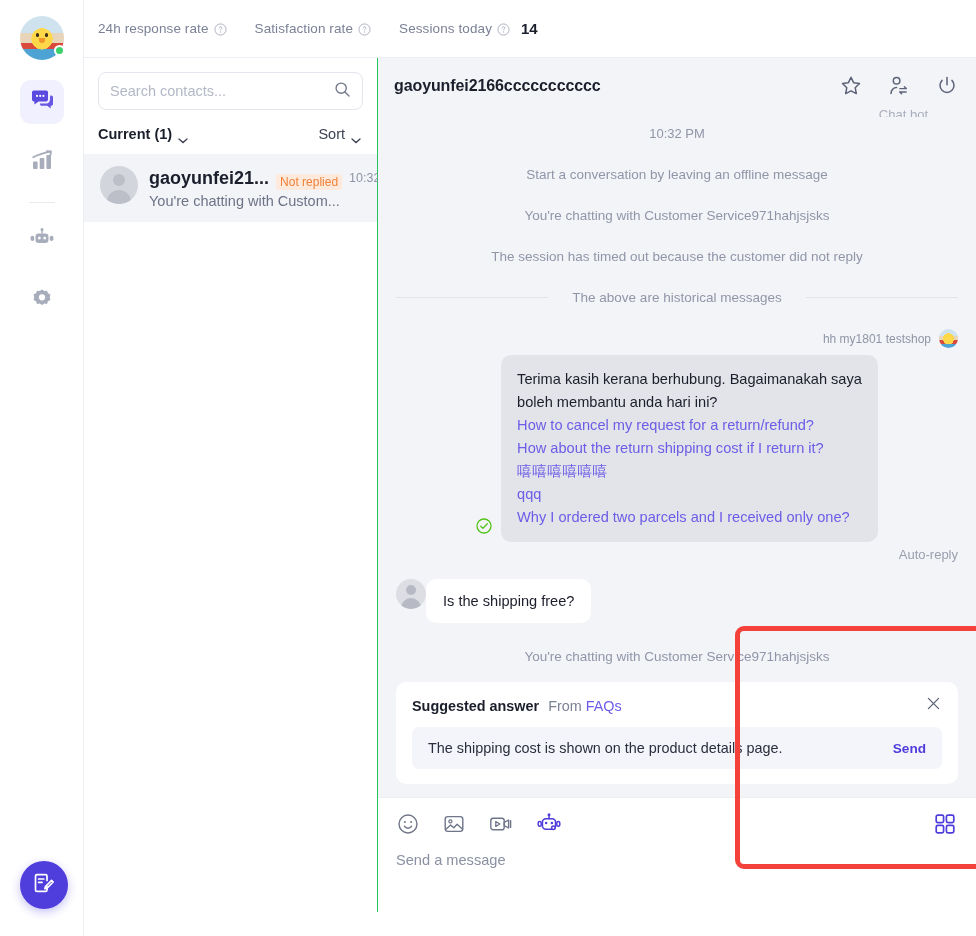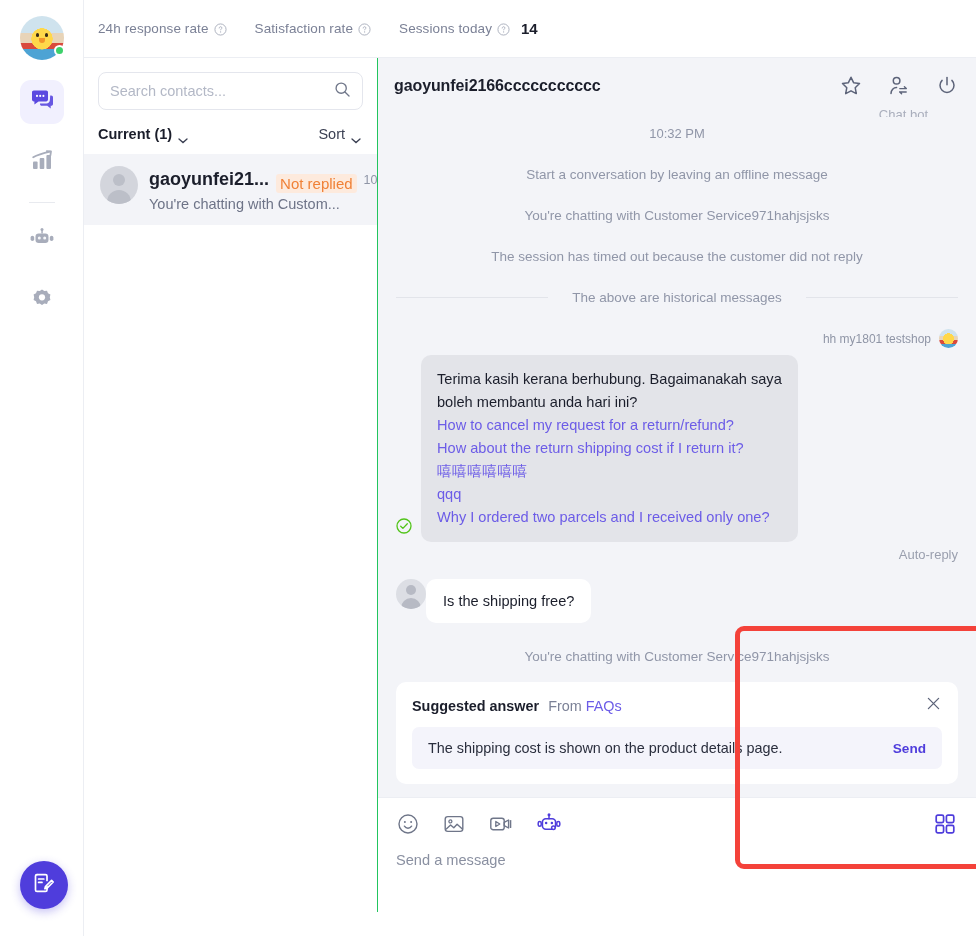--- a/index.html
+++ b/index.html
@@ -105,21 +105,21 @@
   .c-avatar {
     width: 38px; height: 38px; border-radius: 50%; background: #d3d5dc;
     flex: 0 0 38px; position: relative; overflow: hidden;
   }
   .c-avatar .head { position:absolute; left:13px; top:8px; width:12px; height:12px; border-radius:50%; background:#bcbfc8; }
   .c-avatar .body { position:absolute; left:7px; top:24px; width:24px; height:16px; border-radius:12px 12px 0 0; background:#bcbfc8; }
   .c-main { flex:1; min-width:0; }
   .c-line1 { display:flex; align-items:center; gap:7px; }
   .c-name { font-size: 18px; font-weight: 700; color:#1b1e2b; white-space:nowrap; }
   .c-badge {
-    font-size: 15px; color:#f08137; background:#fdeadd;
+    font-size: 12px; color:#f08137; background:#fdeadd;
     padding: 1px 4px; border-radius: 3px; white-space:nowrap;margin-top:8px;
   }
   .c-time { font-size: 12.5px; color:#8f95a6; margin-left:auto; white-space:nowrap; }
   .c-preview {
     font-size: 14.5px; color:#6d7387; margin-top: 3px;
     white-space: nowrap; overflow:hidden; text-overflow: ellipsis;
   }
 
   
   .chat { flex: 1 1 auto; display:flex; flex-direction:column; background:#f3f4f8; min-width:0; position:relative; }
@@ -149,21 +149,21 @@
     display:flex; align-items:center; justify-content:flex-end; gap: 8px;
     margin-top: 24px;
   }
   .out-meta .who { font-size:12px; color:#8f95a6; }
   .mini-av {
     width: 19px; height: 19px; border-radius:50%; position:relative; overflow:hidden;
     background:
       radial-gradient(circle at 50% 52%, #ffd84a 0 40%, transparent 41%),
       linear-gradient(180deg,#cfe3ee 0 36%, #e8d4b8 36% 60%, #d94a3d 60% 78%, #4da3d4 78% 100%);
   }
-  .out-row { display:flex; align-items:flex-end; justify-content:flex-start; gap: 9px; margin-top: 7px; }
+  .out-row { display:flex; align-items:flex-end; justify-content:center; gap: 9px; margin-top: 7px; }
   .check-ic { flex:0 0 16px; margin-bottom: 4px; }
   .bubble-out {
     background: #e3e4e9; border-radius: 10px; padding: 13px 16px 13px 16px;
     max-width: 420px; font-size: 14.6px; line-height: 23px; color:#1b1e2b;
   }
   .bubble-out .q { color:#6c5ce7; cursor:pointer; }
   .bubble-out .q.cn { letter-spacing: .5px; }
   .auto-reply { text-align:right; font-size:13px; color:#9a9fae; margin-top: 5px; }
 
   

